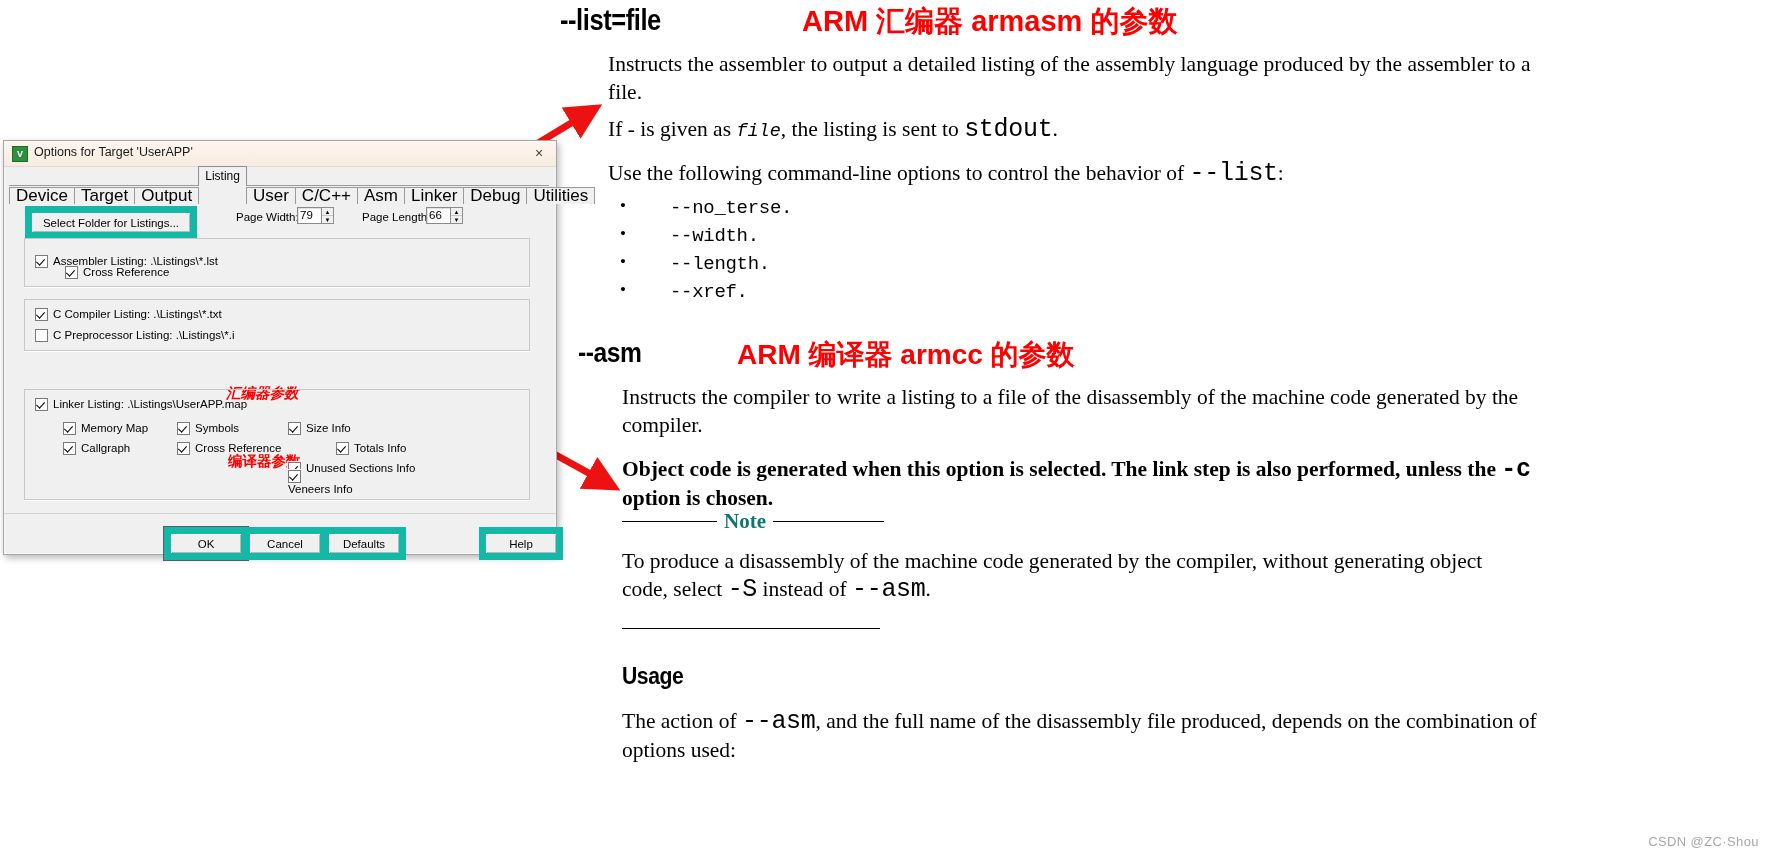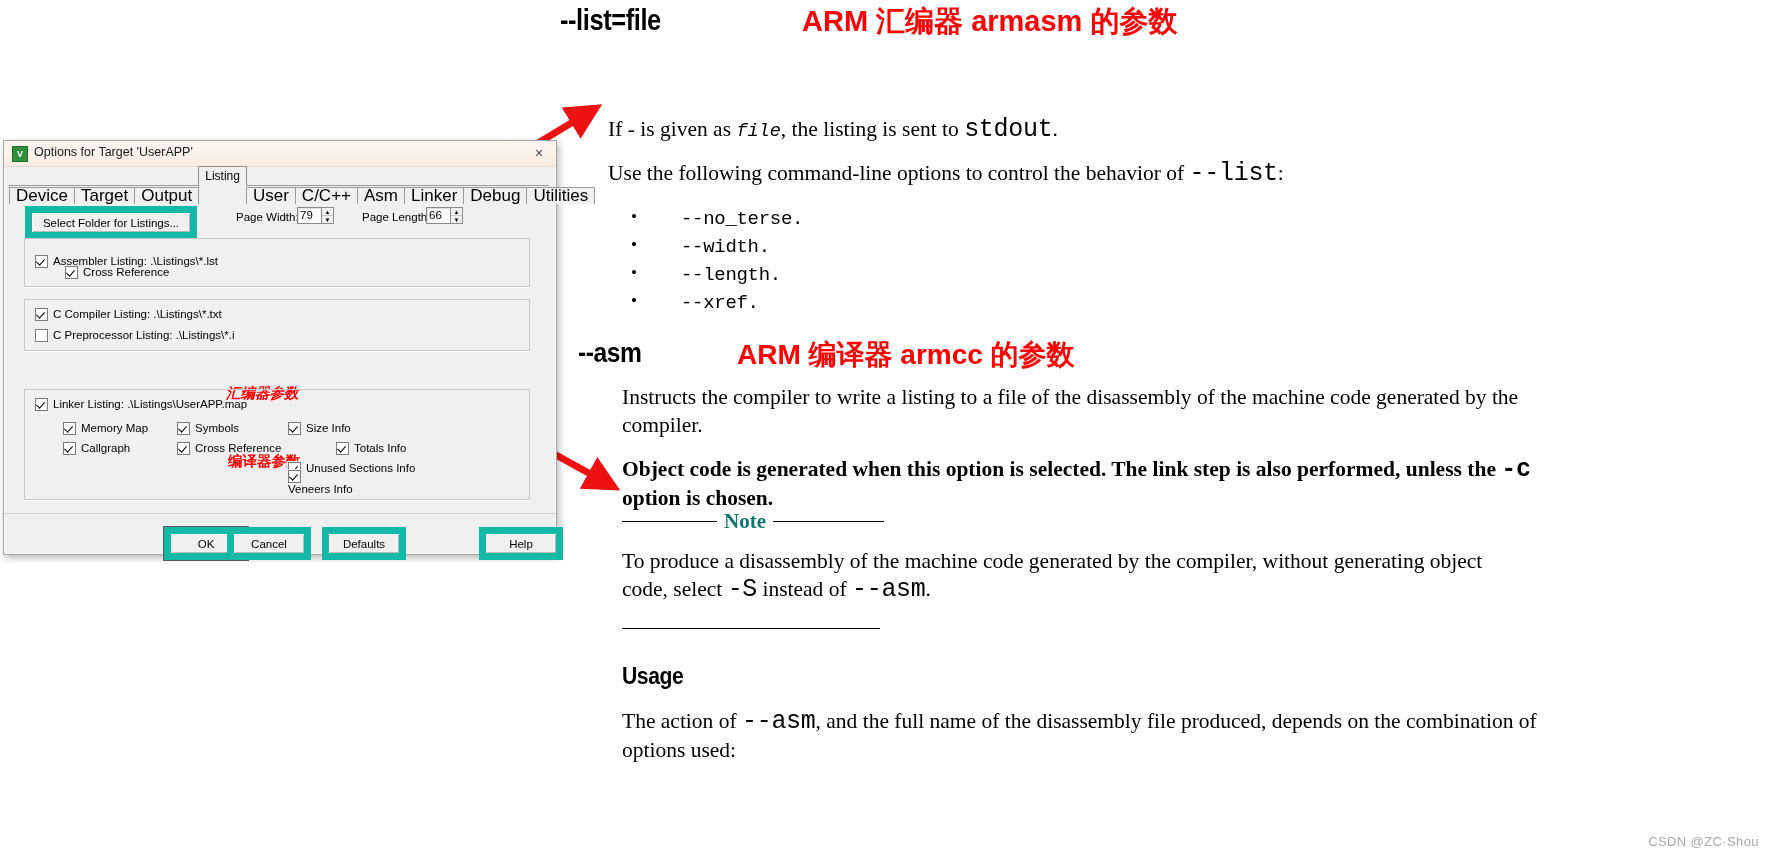--- a/index.html
+++ b/index.html
@@ -28,21 +28,21 @@
   .para{
     position:absolute;
     font-family:"Liberation Serif",serif;
     font-size:21.5px;color:#000;line-height:28px;
   }
   .para .mono,.mono{
     font-family:"Liberation Mono",monospace;
     font-size:25px;letter-spacing:-0.3px;
   }
   .para .ital{font-family:"Liberation Mono",monospace;font-style:italic;font-size:18.5px;}
-  .bullets{position:absolute;list-style:none;margin:11px;padding:0;}
+  .bullets{position:absolute;list-style:none;margin:0;padding:0;}
   .bullets li{
     font-family:"Liberation Serif",serif;font-size:21px;color:#000;
     height:28px;line-height:28px;position:relative;padding-left:62px;
   }
   .bullets li::before{
     content:"\2022";position:absolute;left:12px;top:0;font-size:17px;
   }
   .bullets li .mono{font-size:19px;}
 
   
@@ -166,20 +166,21 @@
 </style>
 </head>
 <body>
 
 <div id="doc">
 
   <div class="doc-h" style="left:560px;top:4px;font-size:29px;">--list=file</div>
 
   <div class="cn-ann" style="left:802px;top:2px;font-size:29px;">ARM 汇编器 armasm 的参数</div>
 
+  <div class="para" style="left:608px;top:50px;width:960px;">Instructs the assembler to output a detailed listing of the assembly language produced by the assembler to a file.</div>
 
   <div class="para" style="left:608px;top:115px;width:960px;">
     <span>If - is given as </span><span class="ital">file</span><span>, the listing is sent to </span><span class="mono">stdout</span><span>.</span>
   </div>
 
   <div class="para" style="left:608px;top:159px;width:960px;">
     <span>Use the following command-line options to control the behavior of </span><span class="mono">--list</span><span>:</span>
   </div>
 
   <ul class="bullets" style="left:608px;top:192px;">
@@ -331,18 +332,18 @@
       <span>Unused Sections Info</span>
     </div>
     <div class="cb" style="left:263px;top:80px;flex-direction:column;">
       <span class="box checked"></span>
       <span>Veneers Info</span>
     </div>
   </div>
 
   <div id="btnrow-sep"></div>
   <div class="winbtn default" style="position:absolute;left:160px;top:386px;width:70px;height:19px;">OK</div>
-  <div class="winbtn" style="position:absolute;left:223px;top:386px;width:70px;height:19px;">Cancel</div>
+  <div class="winbtn" style="position:absolute;left:239px;top:386px;width:70px;height:19px;">Cancel</div>
   <div class="winbtn" style="position:absolute;left:318px;top:386px;width:70px;height:19px;">Defaults</div>
   <div class="winbtn" style="position:absolute;left:475px;top:386px;width:70px;height:19px;">Help</div>
 </div>
 
 <div id="watermark">CSDN @ZC·Shou</div>
 
 </body></html>

